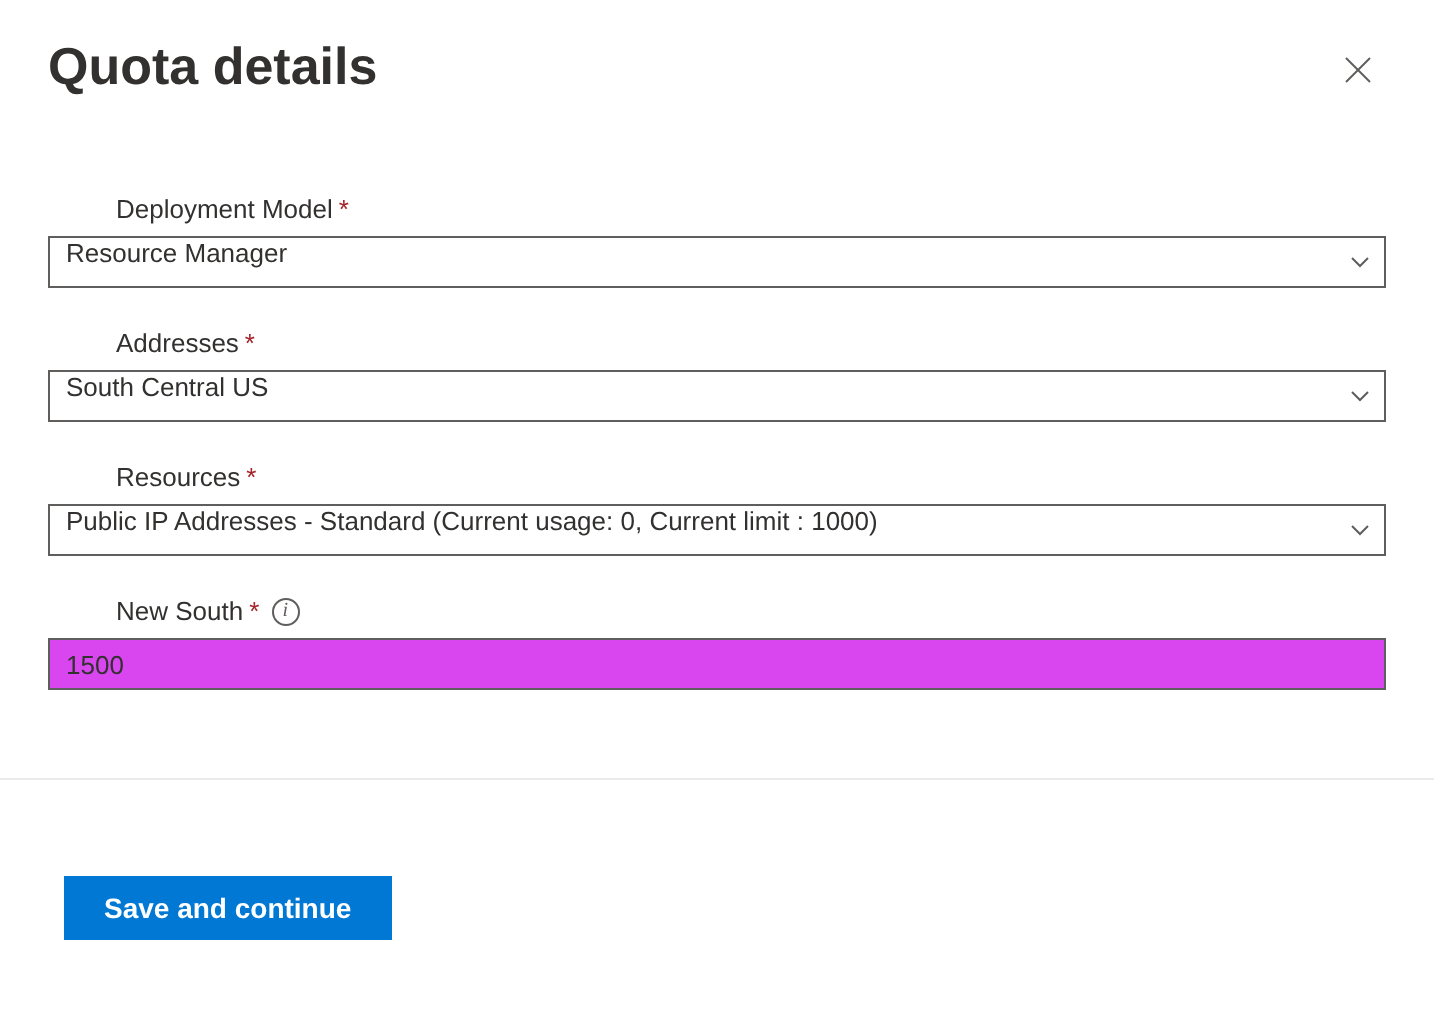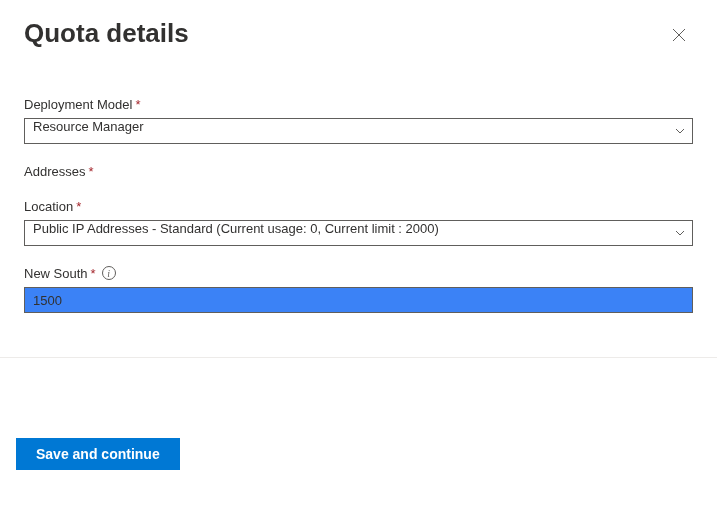--- a/index.html
+++ b/index.html
@@ -41,23 +41,25 @@
     }
     .close-btn svg {
       width: 14px;
       height: 14px;
     }
     .field {
       margin-bottom: 20px;
     }
     .label-row {
       display: flex;
+      align-items: center;
       margin-bottom: 6px;
       font-size: 13px;
       color: #323130;
+      margin-left: 34px;
     }
     .required-star {
       color: #a4262c;
       margin-left: 3px;
     }
     .info-icon {
       display: inline-flex;
       align-items: center;
       justify-content: center;
       margin-left: 6px;
@@ -90,36 +92,36 @@
       top: 50%;
       transform: translateY(-50%);
       width: 12px;
       height: 12px;
       color: #605e5c;
     }
     .text-input {
       width: 100%;
       height: 26px;
       border: 1px solid #605e5c;
-      background: #3b82f6;
+      background: #d946ef;
       padding: 0 8px;
       font-size: 13px;
       color: #323130;
       font-family: inherit;
     }
     .separator {
       border: none;
       border-top: 1px solid #edebe9;
       margin-top: 6px;
       width: 100%;
     }
     .footer {
       position: absolute;
       bottom: 38px;
-      left: 16px;
+      left: 32px;
     }
     .primary-btn {
       background: #0078d4;
       color: #ffffff;
       border: none;
       height: 32px;
       padding: 0 20px;
       font-size: 14px;
       font-weight: 600;
       font-family: inherit;
@@ -152,29 +154,35 @@
         <polyline points="2,4 6,8 10,4"></polyline>
       </svg>
     </div>
   </div>
 
   <div class="field">
     <div class="label-row">
       <span>Addresses</span>
       <span class="required-star">*</span>
     </div>
-  </div>
-
-  <div class="field">
-    <div class="label-row">
-      <span>Location</span>
-      <span class="required-star">*</span>
-    </div>
     <div class="select-box">
-      <span>Public IP Addresses - Standard (Current usage: 0, Current limit : 2000)</span>
+      <span>South Central US</span>
+      <svg class="chevron" viewBox="0 0 12 12" fill="none" stroke="currentColor" stroke-width="1">
+        <polyline points="2,4 6,8 10,4"></polyline>
+      </svg>
+    </div>
+  </div>
+
+  <div class="field">
+    <div class="label-row">
+      <span>Resources</span>
+      <span class="required-star">*</span>
+    </div>
+    <div class="select-box">
+      <span>Public IP Addresses - Standard (Current usage: 0, Current limit : 1000)</span>
       <svg class="chevron" viewBox="0 0 12 12" fill="none" stroke="currentColor" stroke-width="1">
         <polyline points="2,4 6,8 10,4"></polyline>
       </svg>
     </div>
   </div>
 
   <div class="field">
     <div class="label-row">
       <span>New South</span>
       <span class="required-star">*</span>

